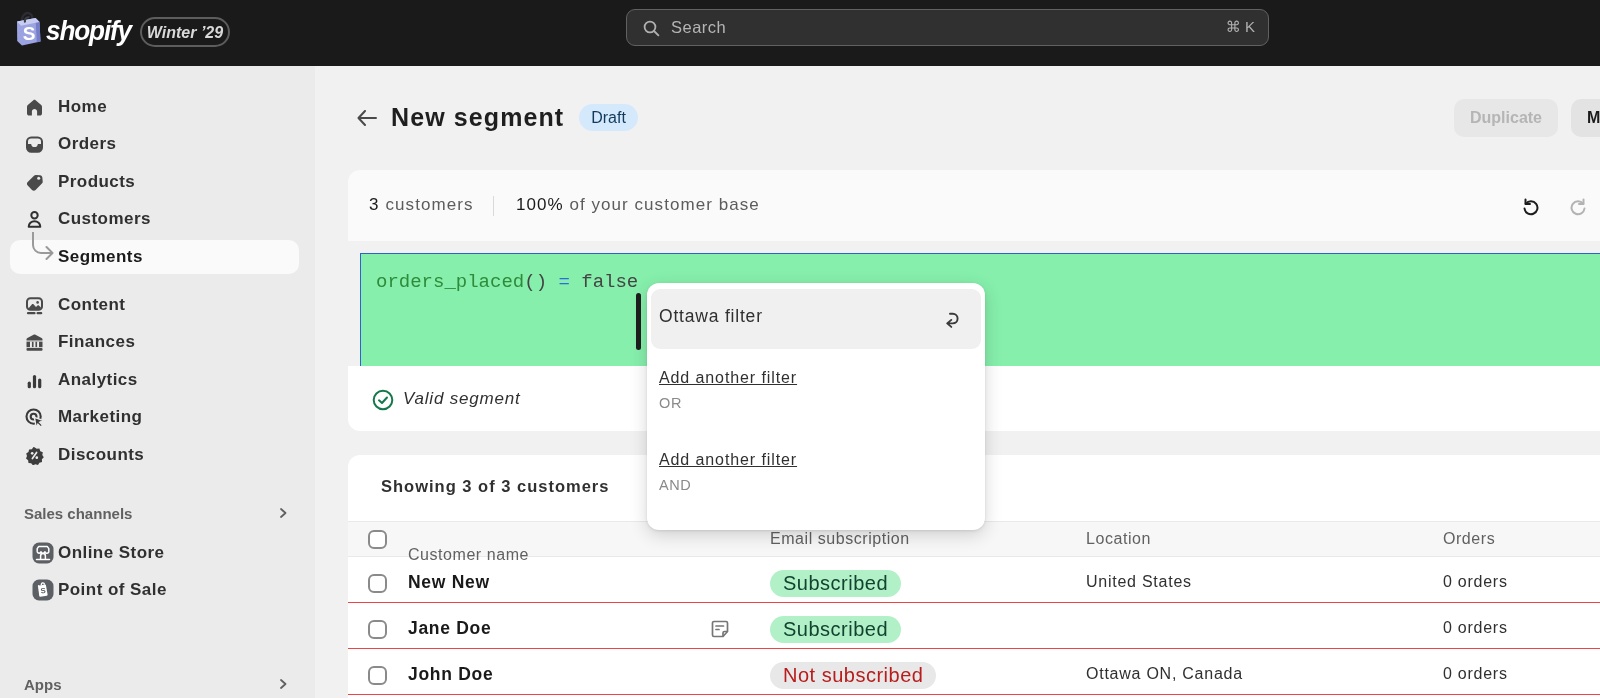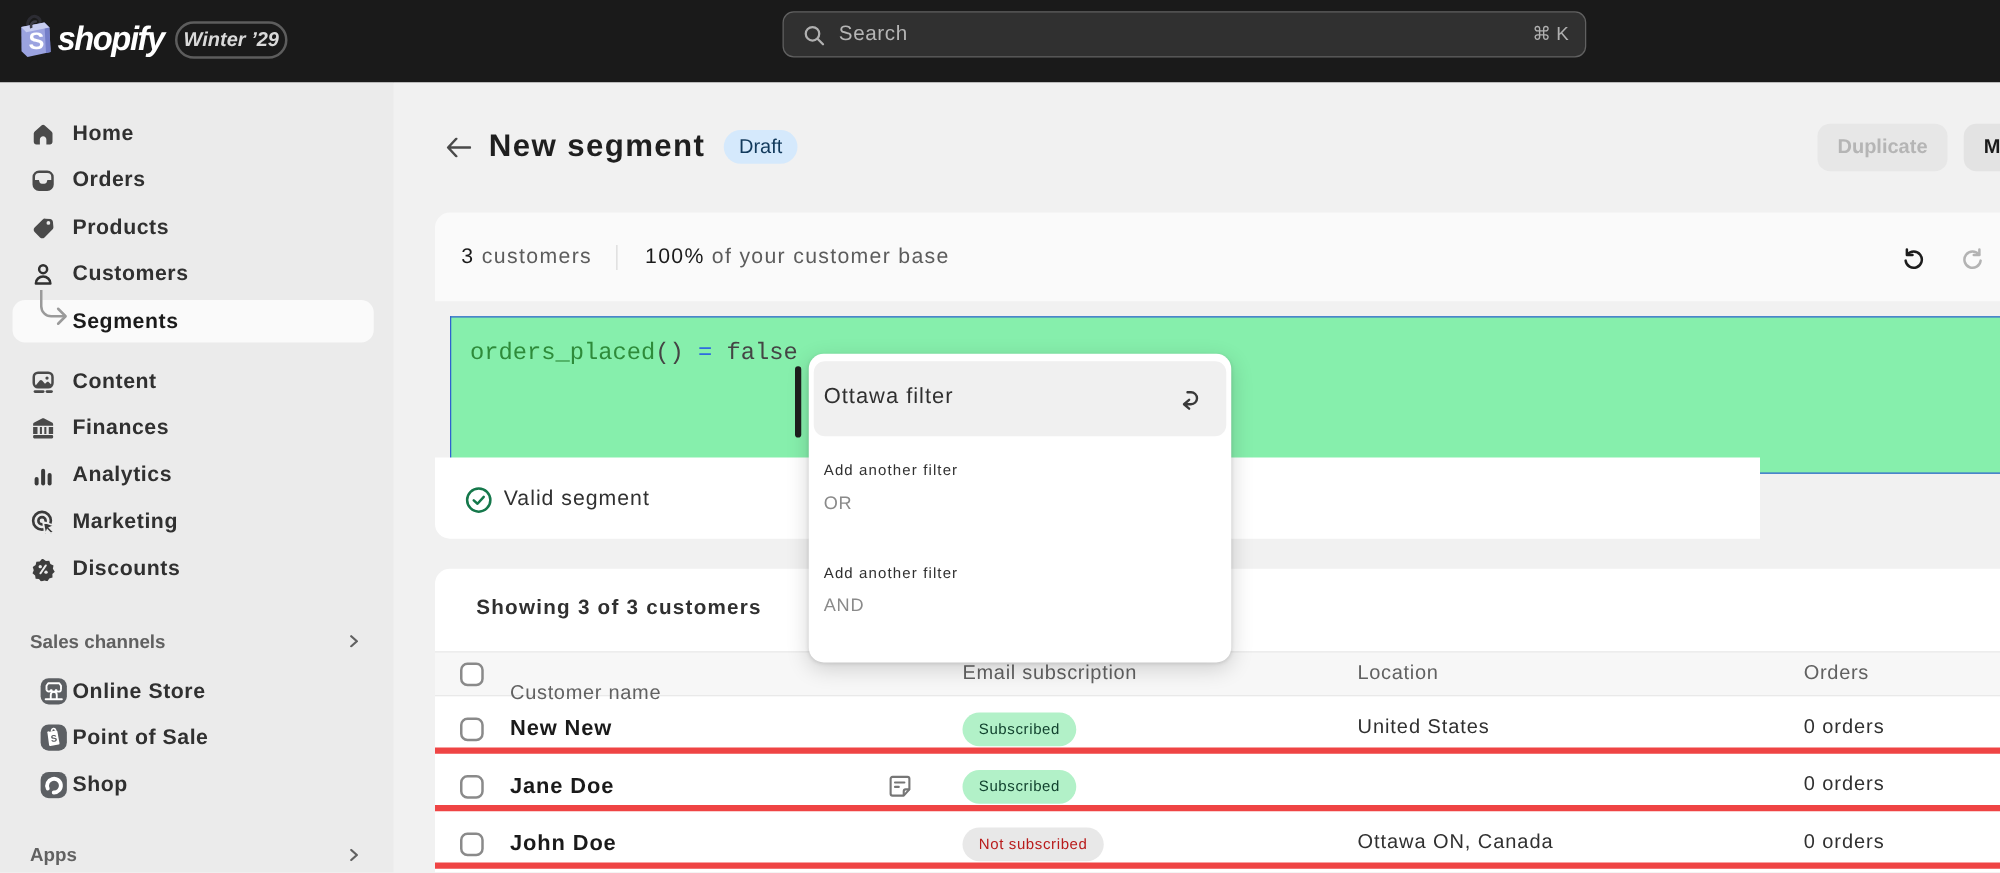--- a/index.html
+++ b/index.html
@@ -45,36 +45,36 @@
 
   #editor { position:absolute; left:45px; top:175px; width:1252px; height:126px; background:#86efac; border:1.6px solid #2f62d0; border-right:none;margin-top:12px; }
   #code { position:absolute; left:15px; top:17px; font-family:"Liberation Mono", monospace; font-size:19px; color:#444; white-space:pre; }
   #code .g { color:#2e8b3a; } #code .b { color:#2f6bdf; }
   #cursor { position:absolute; z-index:11; left:321px; top:227px; width:5px; height:57px; background:#1c1c1c; border-radius:2.5px; }
 
   #dropdown { position:absolute; z-index:10; left:332px; top:217px; width:338px; height:247px; background:#fff; border-radius:12px; box-shadow:0 5px 18px rgba(0,0,0,.16), 0 1px 3px rgba(0,0,0,.1); }
   #dropdown .hl { position:absolute; left:4px; top:6px; width:330px; height:60px; background:#f0f0f0; border-radius:9px; }
   #dropdown .hl .tx { position:absolute; left:8px; top:17px; font-size:17.5px; letter-spacing:0.8px; color:#303030; }
   #dropdown .hl svg { position:absolute; right:19px; top:21px; }
-  #dropdown .it { position:absolute; left:12px; font-size:12px; letter-spacing:0.9px; color:#303030; }
+  #dropdown .it { position:absolute; left:12px; font-size:16px; letter-spacing:0.9px; color:#303030;text-decoration:underline; }
   #dropdown .sub { position:absolute; left:12px; font-size:14.5px; letter-spacing:0.6px; color:#8a8a8a; }
 
-  #valid { position:absolute; left:33px; top:300px; width:1060px; height:65px; background:#fff; border-radius:0 0 0 12px; }
+  #valid { position:absolute; left:33px; top:300px; width:1252px; height:65px; background:#fff; border-radius:0 0 0 12px;font-style:italic; }
   #valid svg { position:absolute; left:24px; top:23px; }
   #valid .tx { position:absolute; left:55px; top:23px; font-size:17px; letter-spacing:0.8px; color:#303030; }
 
   #tablecard { position:absolute; left:33px; top:389px; width:1252px; height:243px; background:#fff; border-radius:12px 0 0 0; }
   #tablecard .title { position:absolute; left:21px; top:22px; font-size:16.5px; font-weight:700; letter-spacing:1px; color:#303030;margin-left:12px; }
   #thead { position:absolute; left:0; top:66px; width:1252px; height:36px; background:#f7f7f7; border-top:1px solid #e9e9e9; border-bottom:1px solid #e9e9e9; font-size:16px; letter-spacing:0.55px; color:#616161; }
   .cb { position:absolute; left:20px; width:19px; height:19px; background:#fff; border:2px solid #8a8a8a; border-radius:6px; }
   .c-name { position:absolute; left:60px;margin-top:16px; } .c-email { position:absolute; left:422px; }
   .c-loc { position:absolute; left:738px; } .c-ord { position:absolute; left:1095px; }
-  .trow { position:absolute; left:0; width:1252px; height:46px; border-bottom:5px solid #ef4444; font-size:16px; letter-spacing:0.55px; }
+  .trow { position:absolute; left:0; width:1252px; height:46px; border-bottom:1px solid #ef4444; font-size:16px; letter-spacing:0.55px; }
   .trow .nm { position:absolute; left:60px; top:15px; font-size:17.5px; font-weight:600; letter-spacing:0.7px; color:#1a1a1a; }
-  .pill { position:absolute; left:422px; top:13px; height:27px; border-radius:14px; font-size:12px; letter-spacing:0.5px; line-height:27px; padding:0 13px; }
+  .pill { position:absolute; left:422px; top:13px; height:27px; border-radius:14px; font-size:20px; letter-spacing:0.5px; line-height:27px; padding:0 13px; }
   .pill.ok { background:#b2f1c8; color:#12432f; }
   .pill.no { background:#e8e8e8; color:#b91c1c; }
   .trow .loc { position:absolute; left:738px; top:16px; letter-spacing:0.75px; color:#303030; }
   .trow .ord { position:absolute; left:1095px; top:16px; letter-spacing:0.75px; color:#303030; }
 </style>
 </head>
 <body>
 
 <div id="topbar">
   <svg id="logo" width="30" height="38" viewBox="0 0 30 38">
@@ -196,27 +196,20 @@
   </div>
   <div class="nav-item appitem" style="top:507px">
     <svg class="appic" viewBox="0 0 22 22">
         <rect x="0.5" y="0.5" width="21" height="21" rx="6.5" fill="#5c5f63"></rect>
         <path d="M7.6 6.4 L12.9 5.4 a0.9 0.9 0 0 1 1 0.7 L15.6 15.6 a0.9 0.9 0 0 1 -0.75 1.05 L8.3 17.8 a0.9 0.9 0 0 1 -1.05 -0.75 L6 7.6 A 0.9 0.9 0 0 1 7.6 6.4 Z" fill="#fff"></path>
         <path d="M9.3 6.2 C9.1 4.9 9.8 3.9 10.7 3.8 C11.6 3.7 12.4 4.4 12.6 5.6" fill="none" stroke="#fff" stroke-width="1.3"></path>
         <text x="8.6" y="14.3" font-family="Liberation Sans" font-weight="700" font-size="7.5" fill="#5c5f63" transform="rotate(-8 10.5 11.5)">S</text>
       </svg>
     <div class="tx">Point of Sale</div>
   </div>
-  <div class="nav-item appitem" style="top:545px">
-    <svg class="appic" viewBox="0 0 22 22">
-        <rect x="0.5" y="0.5" width="21" height="21" rx="6.5" fill="#5c5f63"></rect>
-        <path d="M6.2 13.8 a5.5 5.5 0 1 1 4.8 3.2" fill="none" stroke="#fff" stroke-width="3.1" stroke-linecap="round"></path>
-      </svg>
-    <div class="tx">Shop</div>
-  </div>
 
   <div class="nav-head" style="top:610px">Apps</div>
   <svg class="chev" style="top:613px" viewBox="0 0 10 10">
       <path d="M3 1 L7.5 5 L3 9" fill="none" stroke="#616161" stroke-width="1.8" stroke-linecap="round" stroke-linejoin="round"></path>
     </svg>
 </div>
 
 <div id="main">
   <svg id="backarrow" width="20" height="16" viewBox="0 0 20 16">
       <path d="M8 1 L1.5 8 L8 15 M2 8 H19" fill="none" stroke="#4a4a4a" stroke-width="2" stroke-linecap="round" stroke-linejoin="round"></path>

